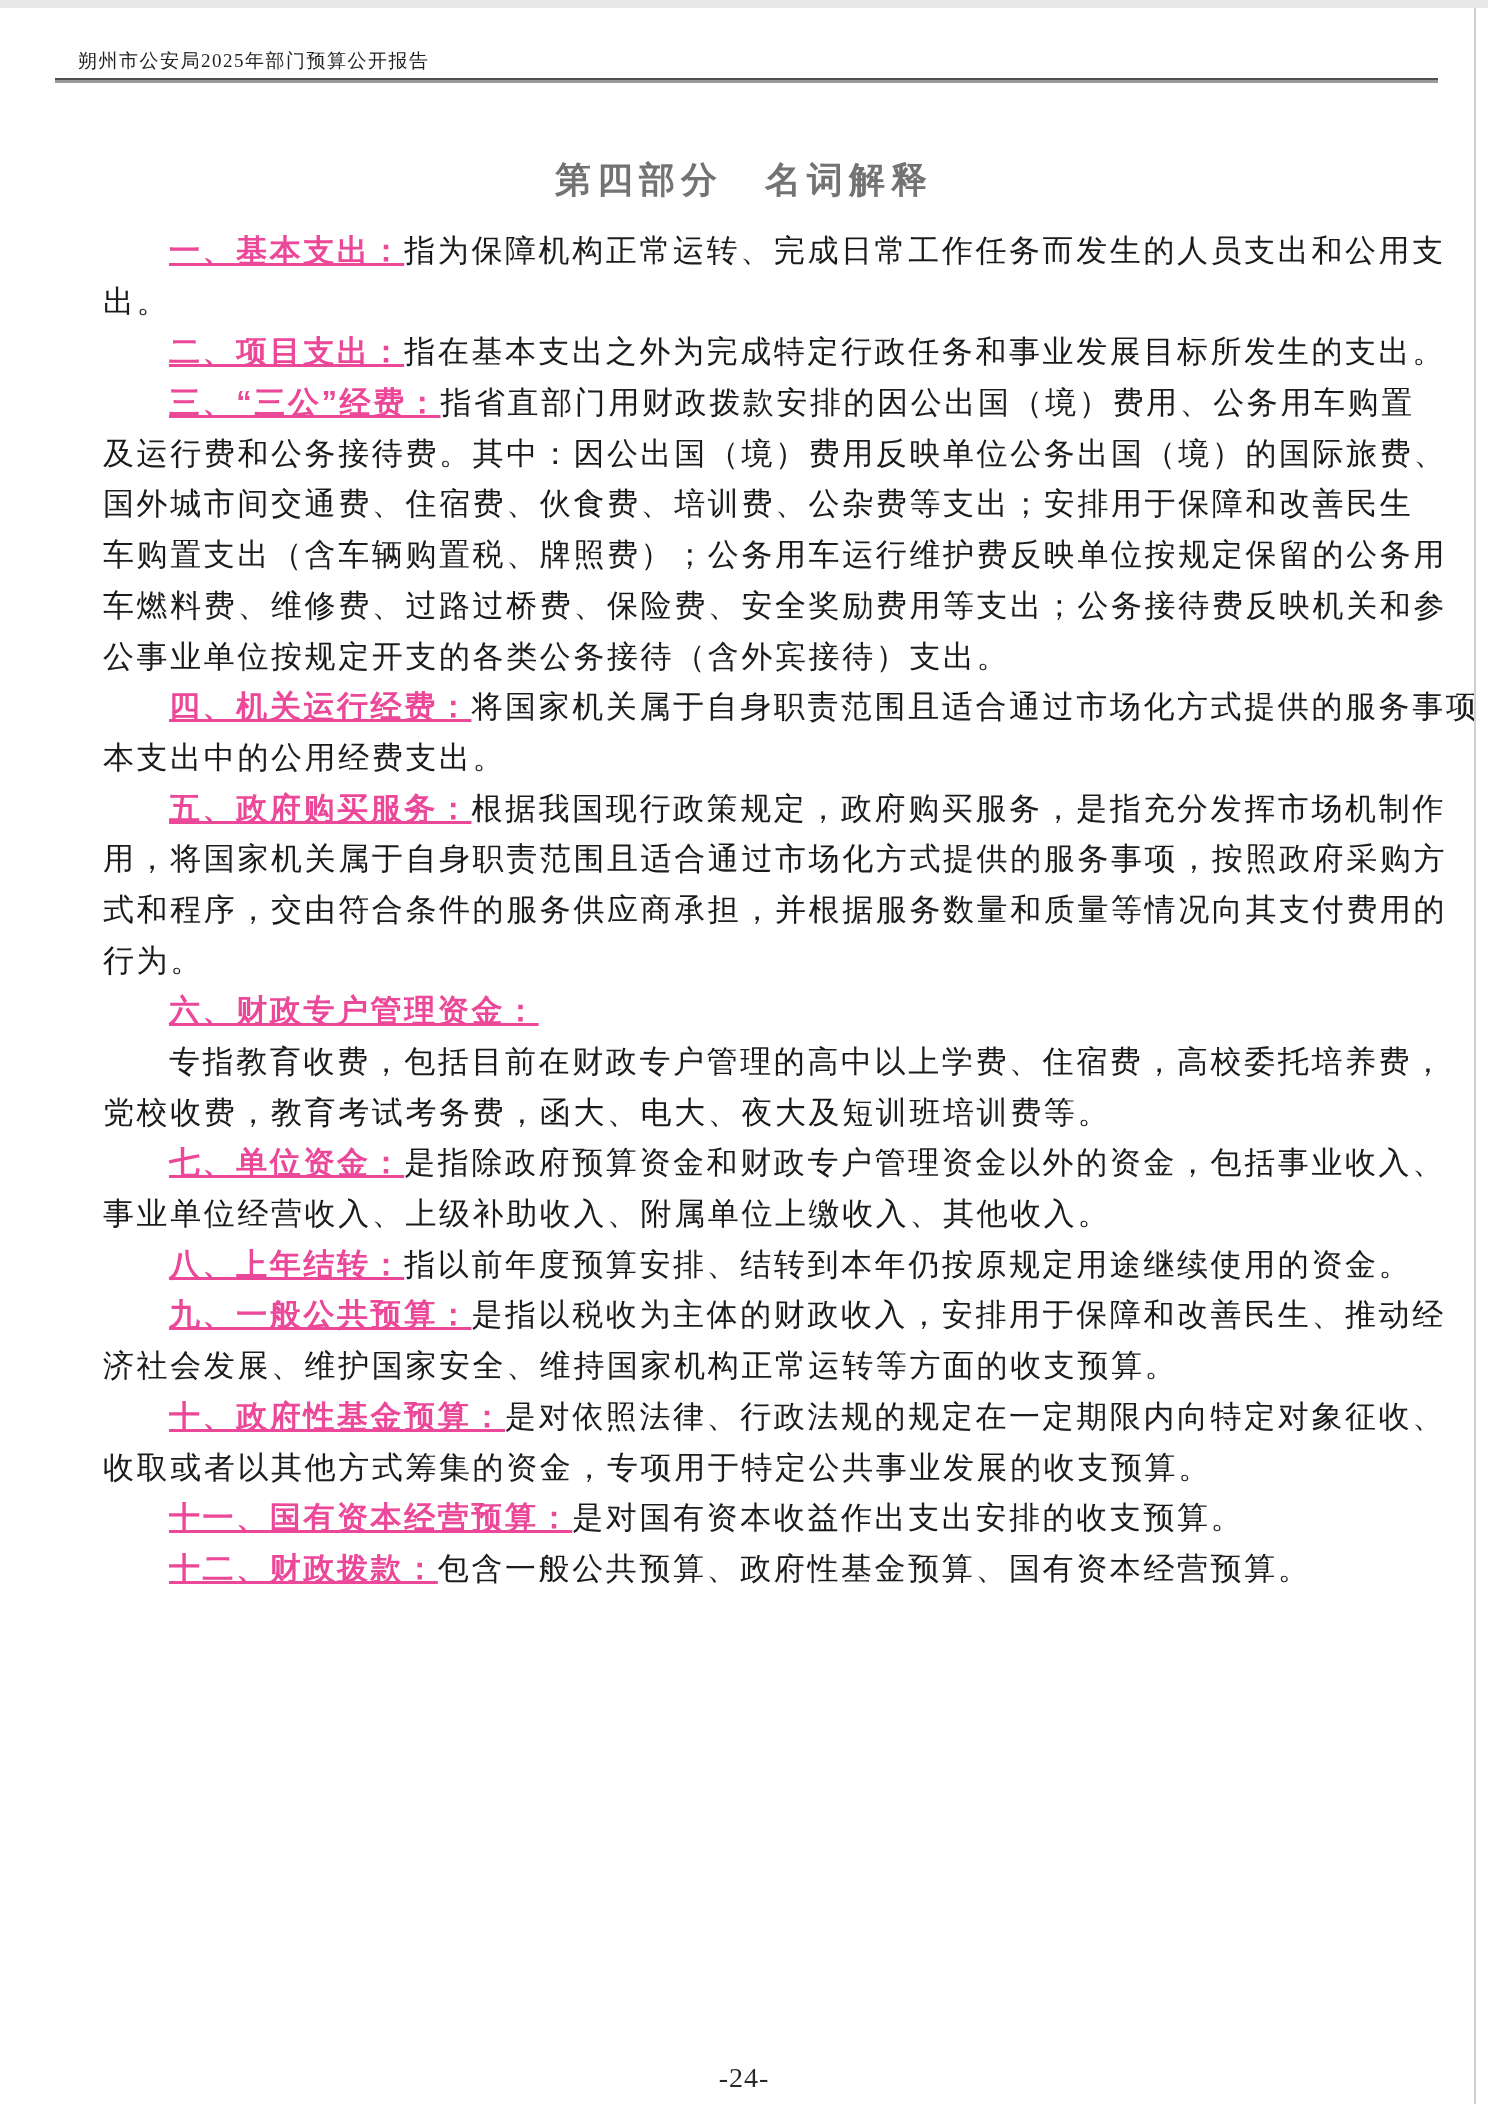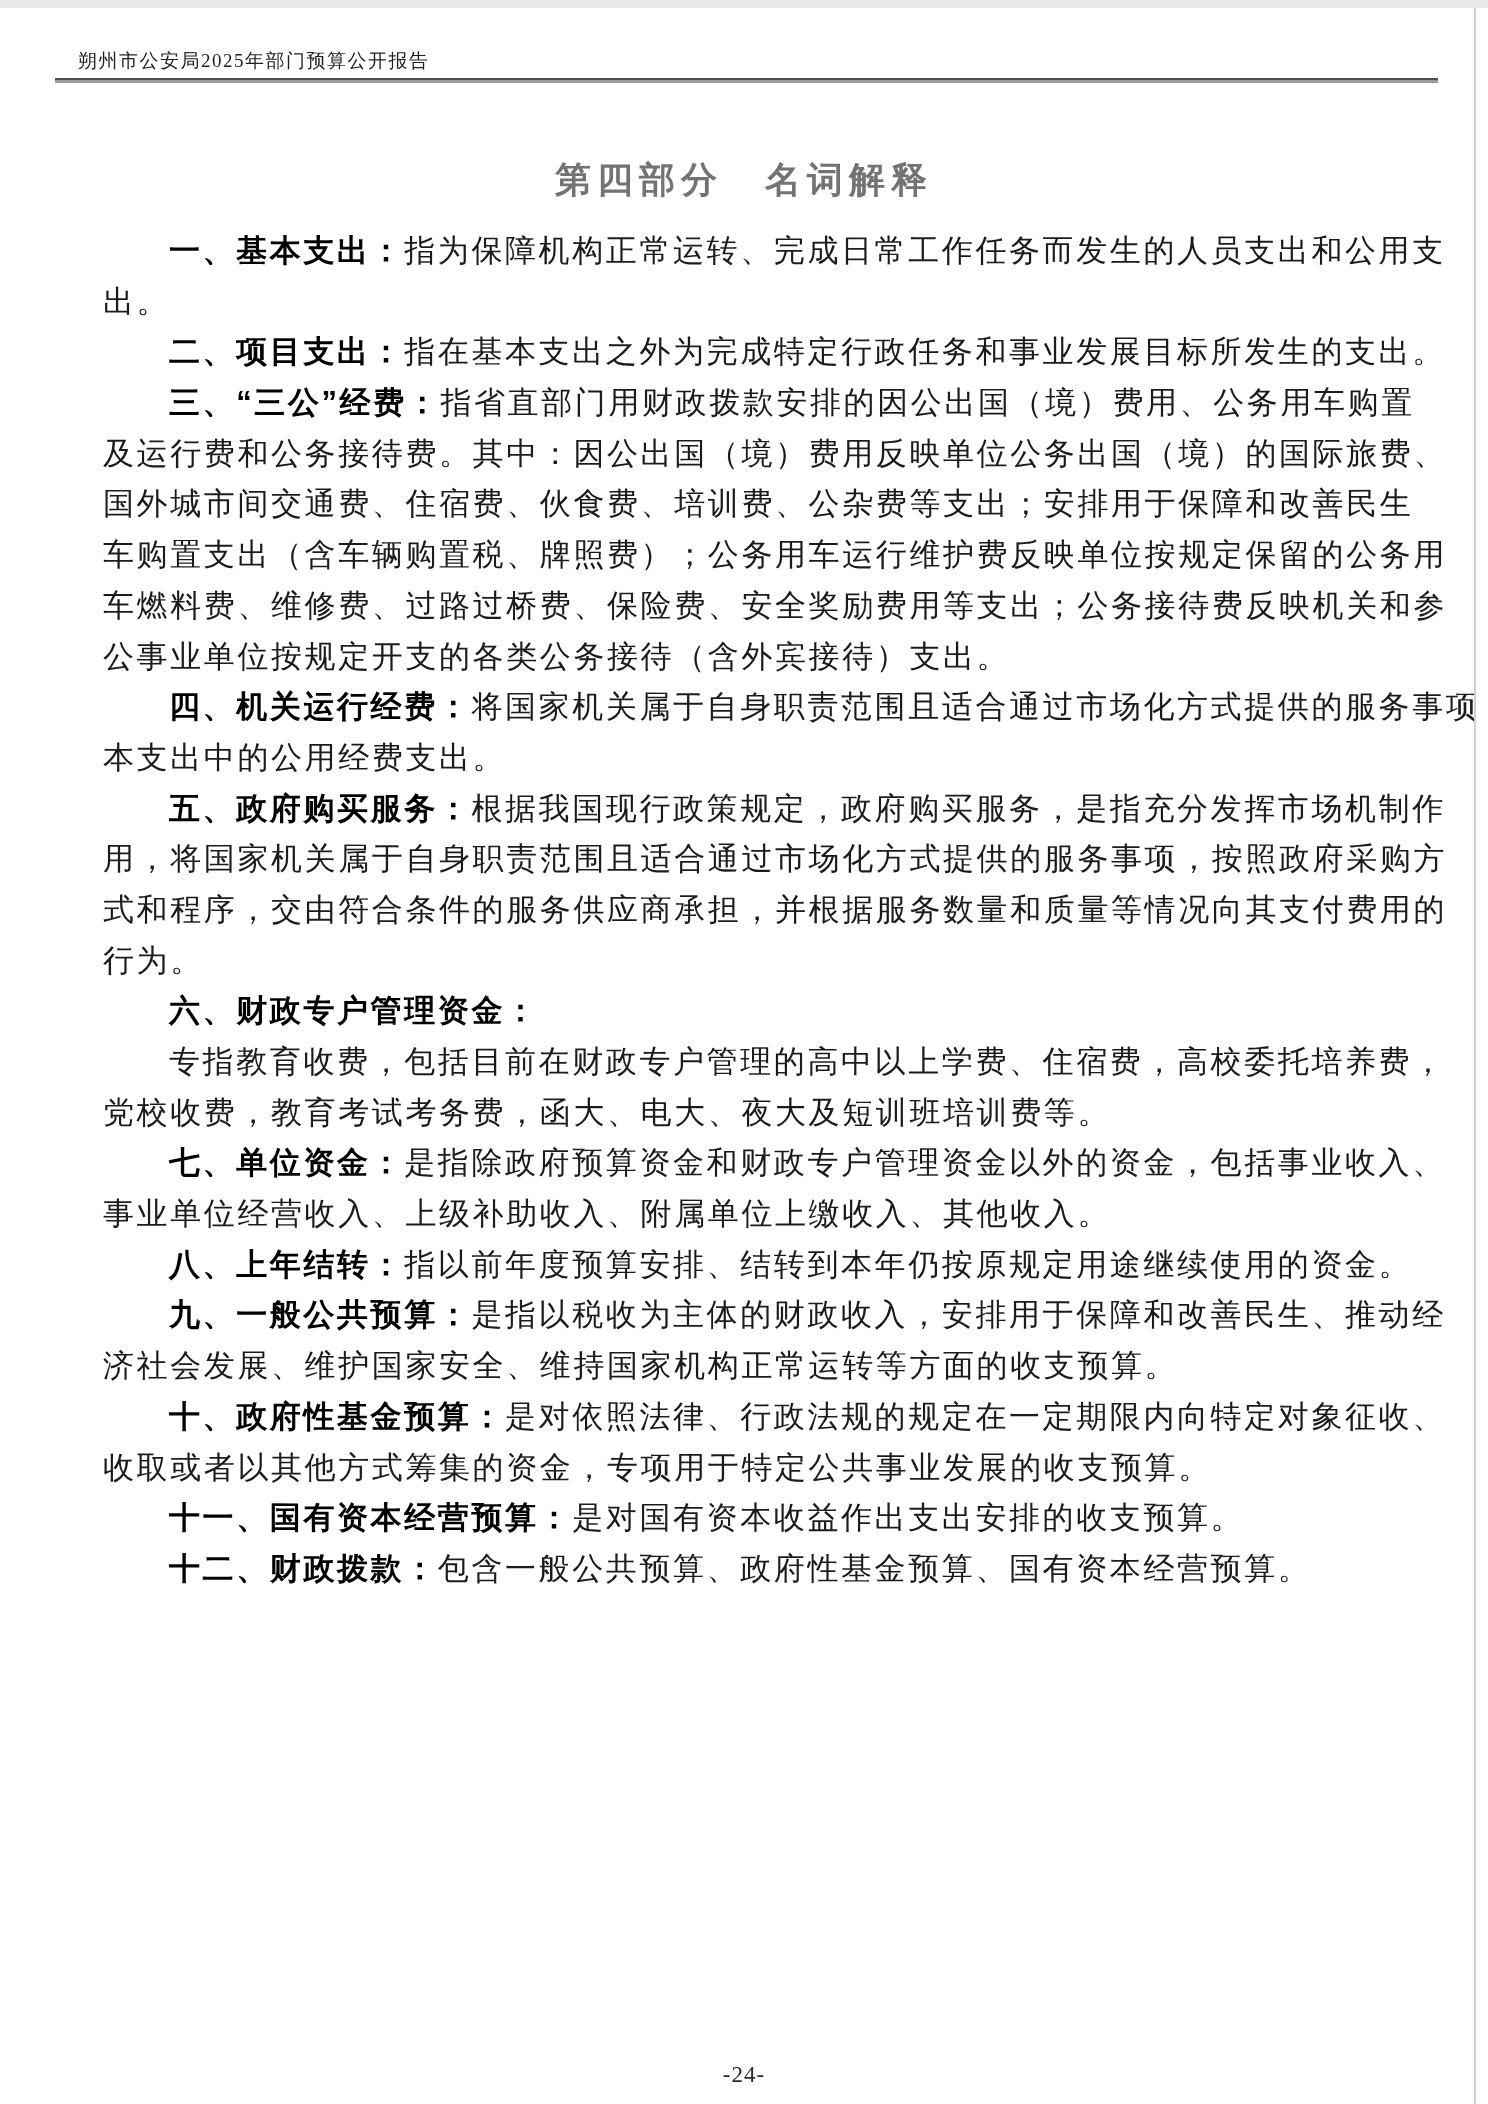--- a/index.html
+++ b/index.html
@@ -56,29 +56,30 @@
   .para { margin: 0; padding: 0; }
   .line {
     height: 50.7px;
     line-height: 50.7px;
     white-space: nowrap;
   }
   .line.first { padding-left: 66px; }
   .term {
     font-family: "Liberation Sans", "DejaVu Sans", sans-serif;
     font-weight: 700;
-    color: #000000;
+    color: #ec4899;
+    text-decoration: underline;
   }
   .page-number {
     position: absolute;
     left: 0;
     top: 2054px;
     width: 100%;
     text-align: center;
-    font-size: 23px;
+    font-size: 28px;
     letter-spacing: 1px;
     color: #2a2a2a;
   }
   .scan-edge {
     position: absolute;
     left: 1474px;
     top: 0;
     width: 2px;
     height: 100%;
     background: #cfcfcf;

